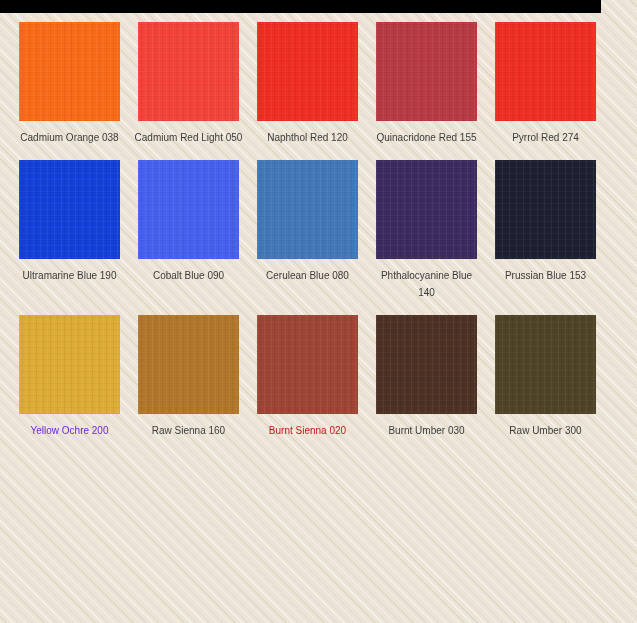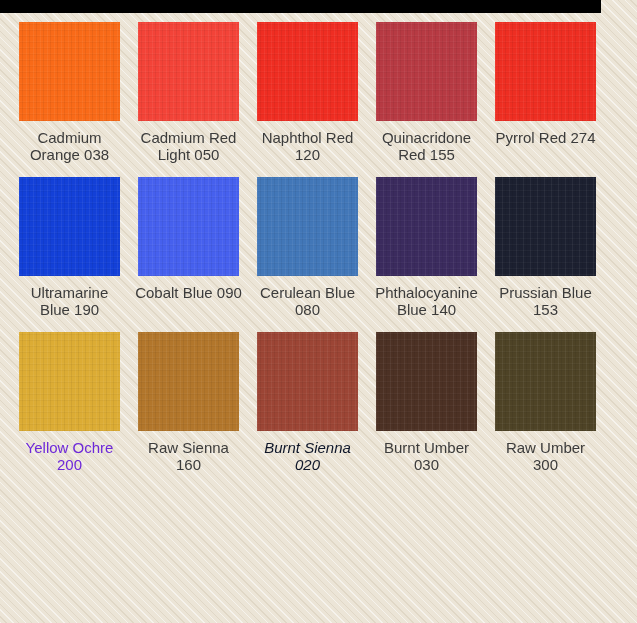--- a/index.html
+++ b/index.html
@@ -106,21 +106,21 @@
         rgba(0,0,0,0.0) 2px,
         rgba(0,0,0,0.0) 6px
       );
     pointer-events: none;
   }
 
   .swatch-label {
     margin-top: 8px;
     width: 108px;
     text-align: center;
-    font-size: 15px;
+    font-size: 10px;
     line-height: 17px;
     color: #3b3b3b;
     font-family: "Liberation Sans", sans-serif;
   }
 </style>
 </head>
 <body>
 
 <div id="page-bg" style="background-color: rgb(236, 229, 215);"></div>
 
@@ -178,21 +178,21 @@
     <div class="swatch-cell">
       <div class="swatch-chip" style="background-color: rgb(220, 172, 52);"></div>
       <div class="swatch-label" style="color: #6d28d9;">Yellow Ochre 200</div>
     </div>
     <div class="swatch-cell">
       <div class="swatch-chip" style="background-color: rgb(178, 118, 43);"></div>
       <div class="swatch-label" style="color: rgb(59, 59, 59);">Raw Sienna 160</div>
     </div>
     <div class="swatch-cell">
       <div class="swatch-chip" style="background-color: rgb(156, 69, 53);"></div>
-      <div class="swatch-label" style="color: #0f172a; font-style: italic;">Burnt Sienna 020</div>
+      <div class="swatch-label" style="color: #b91c1c;">Burnt Sienna 020</div>
     </div>
     <div class="swatch-cell">
       <div class="swatch-chip" style="background-color: rgb(76, 49, 36);"></div>
       <div class="swatch-label" style="color: rgb(59, 59, 59);">Burnt Umber 030</div>
     </div>
     <div class="swatch-cell">
       <div class="swatch-chip" style="background-color: rgb(78, 67, 38);"></div>
       <div class="swatch-label" style="color: rgb(59, 59, 59);">Raw Umber 300</div>
     </div>
   </div>

